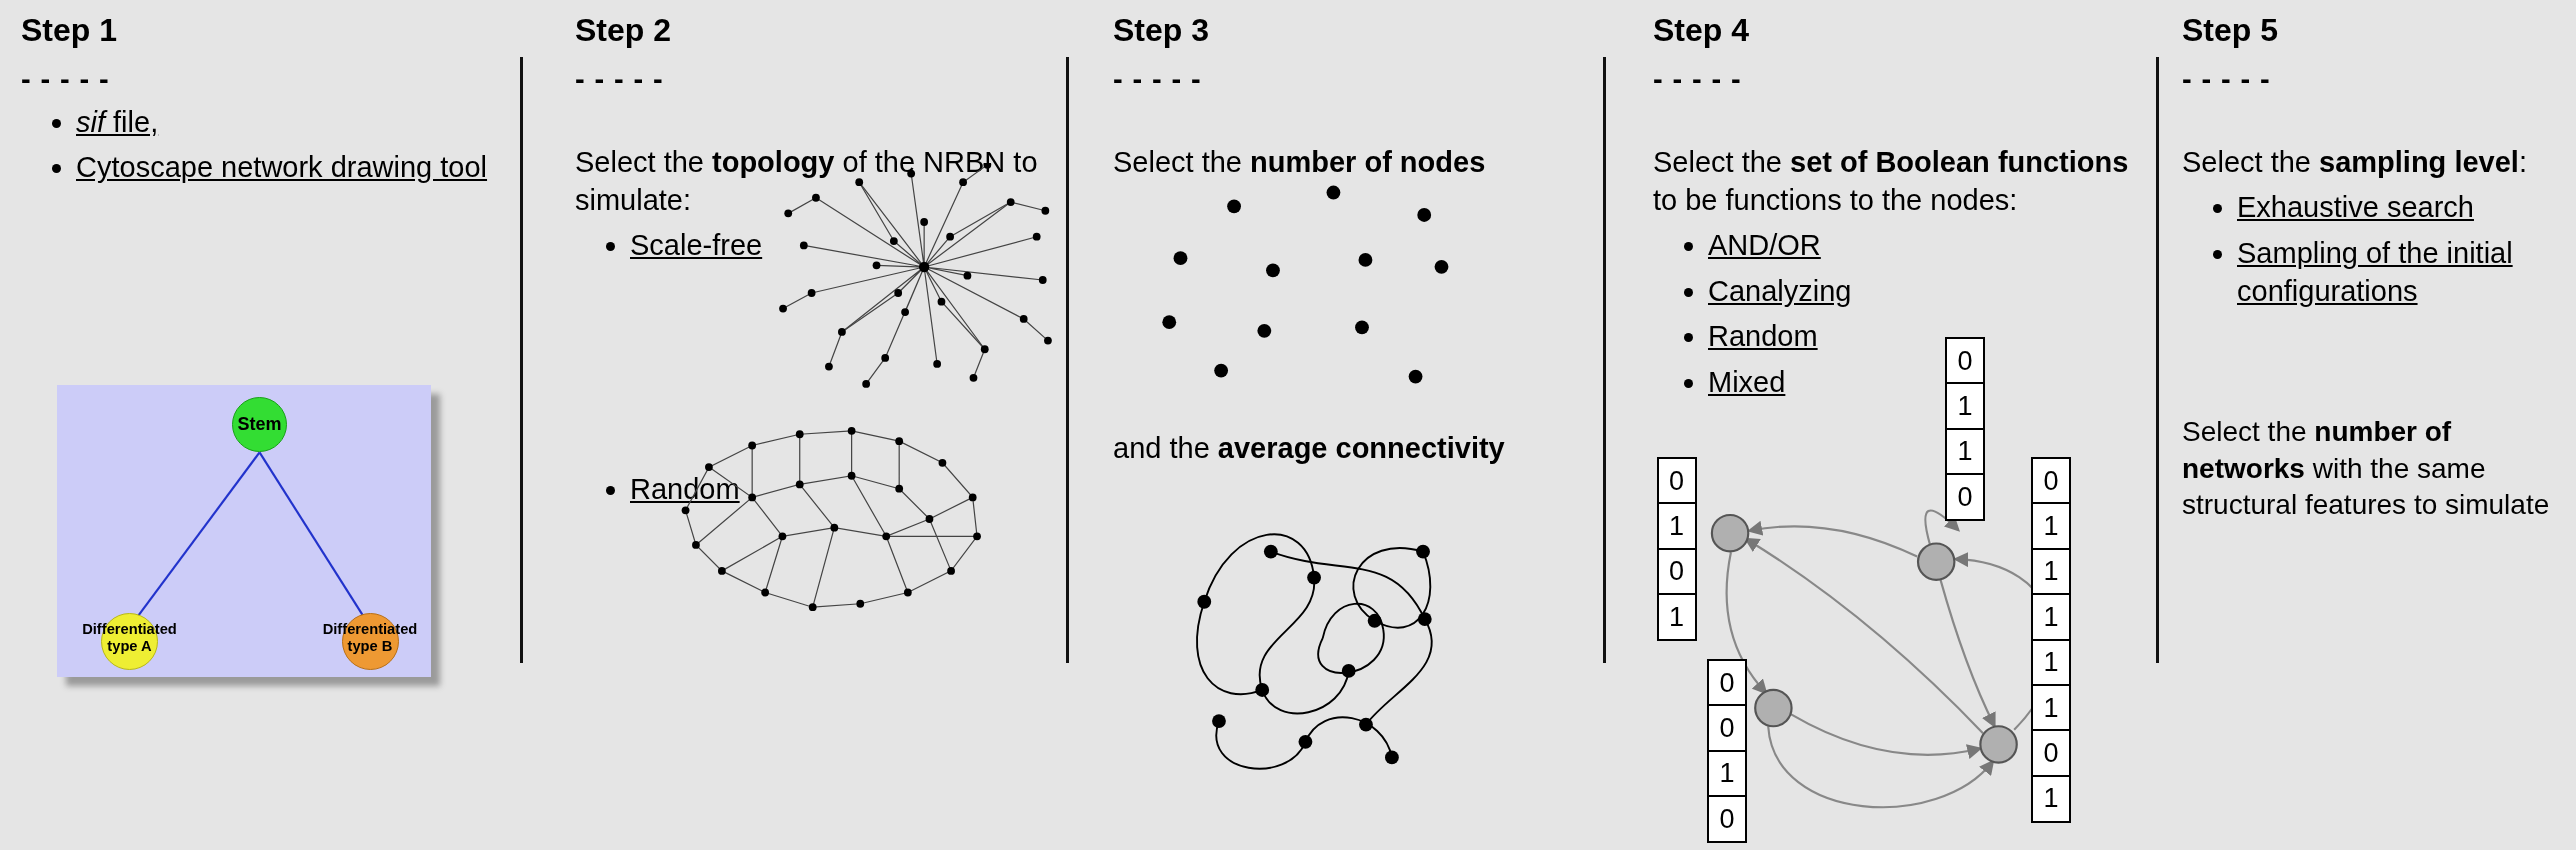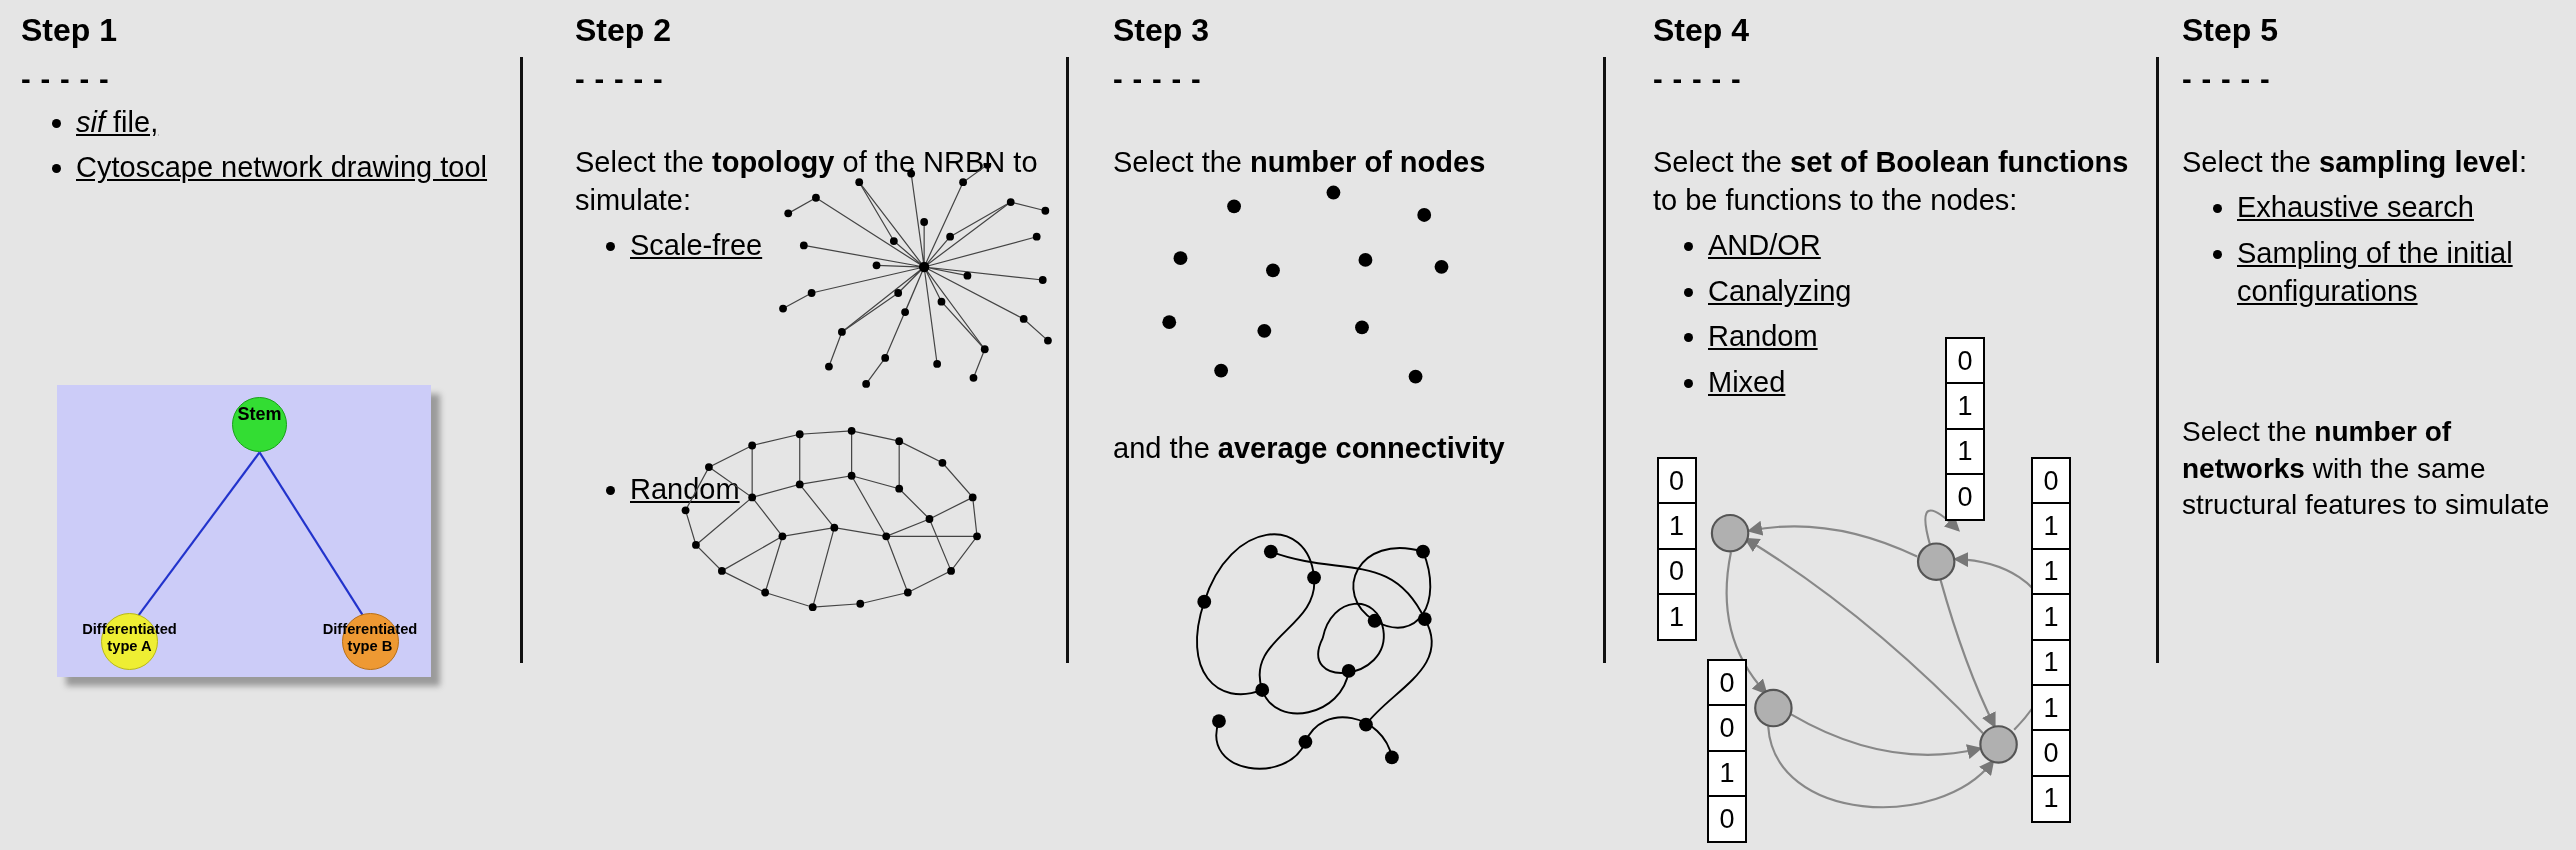--- a/index.html
+++ b/index.html
@@ -32,21 +32,21 @@
     position:absolute; left:36px; top:385px; width:374px; height:292px;
     background:var(--tree-background, #ccccf8);
     box-shadow:8.7px 8.7px 6px #9a9a9a;
   }
   .tree-edges { position:absolute; left:0; top:0; }
   .tcircle { position:absolute; border-radius:50%; }
   .stem-c  { left:175px; top:12px;  width:55px; height:55px; background:var(--stem-node,#33dd33); border:1.7px solid #18a018; }
   .ta-c    { left:44px;  top:228px; width:57px; height:57px; background:var(--type-a-node,#eeee33); border:1.7px solid #b9b914; }
   .tb-c    { left:285px; top:228px; width:57px; height:57px; background:var(--type-b-node,#ee9933); border:1.7px solid #b96f14; }
   .tlabel  { position:absolute; font-weight:bold; text-align:center; white-space:pre-line; color:#000; }
-  .stem-l  { left:149px; top:19px;  width:107px; font-size:18px; }
+  .stem-l  { left:149px; top:29px;  width:107px; font-size:18px; }
   .ta-l    { left:3.5px;   top:236px; width:138px; font-size:14.7px; line-height:1.18; }
   .tb-l    { left:244px; top:236px; width:138px; font-size:14.7px; line-height:1.18; }
 
   
   .sf-svg   { position:absolute; left:189px; top:163px; }
   .rnd-svg  { position:absolute; left:95px; top:415px; }
   .li-random { margin-top:206px !important; }
   .dots-svg { position:absolute; left:26px;  top:182px; }
   .conn-line { position:absolute; left:0; top:432px; font-size:29px; }
   .tangle-svg { position:absolute; left:52px; top:498px; }

